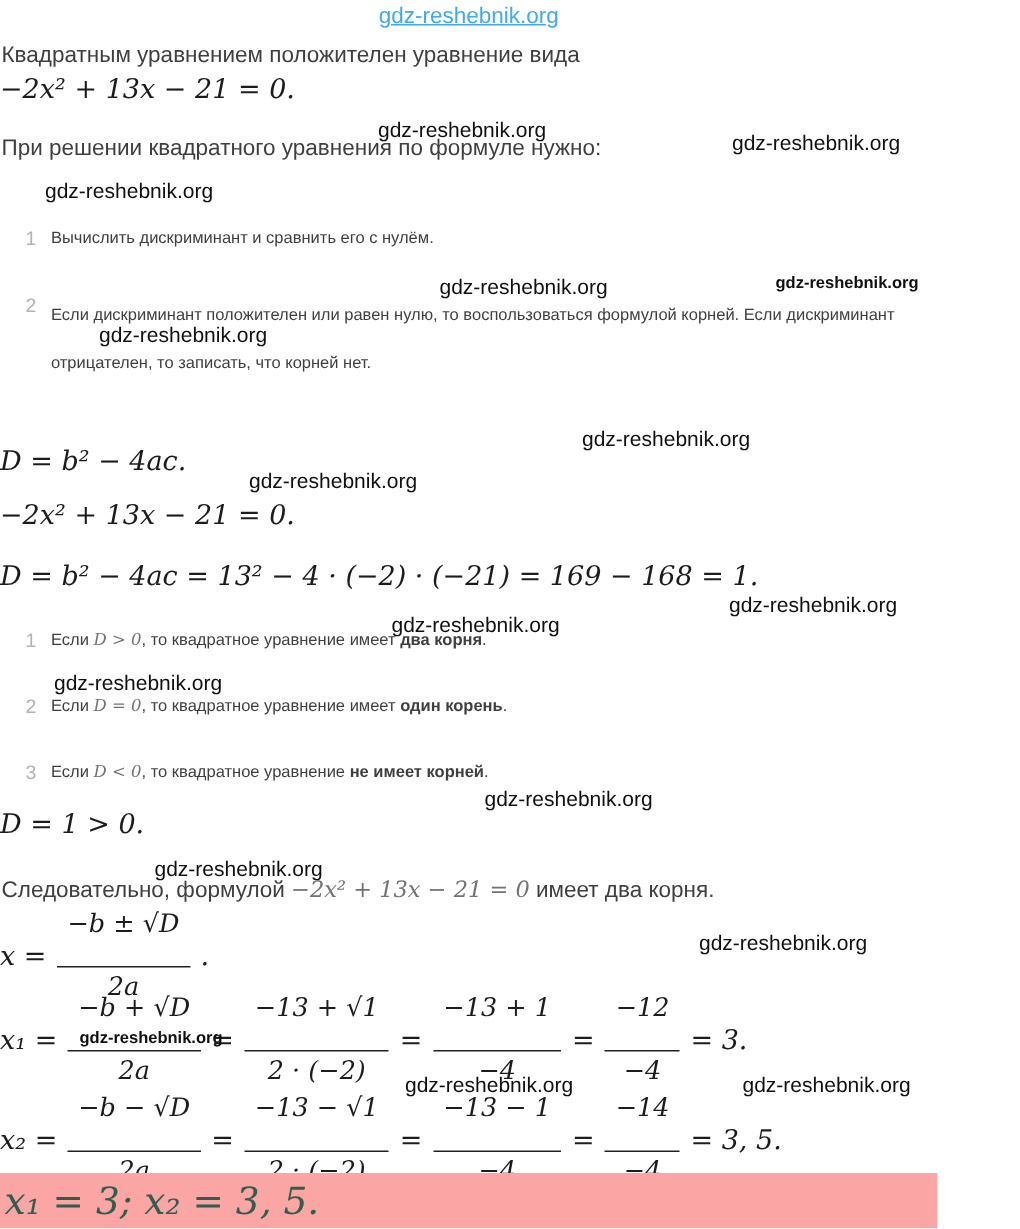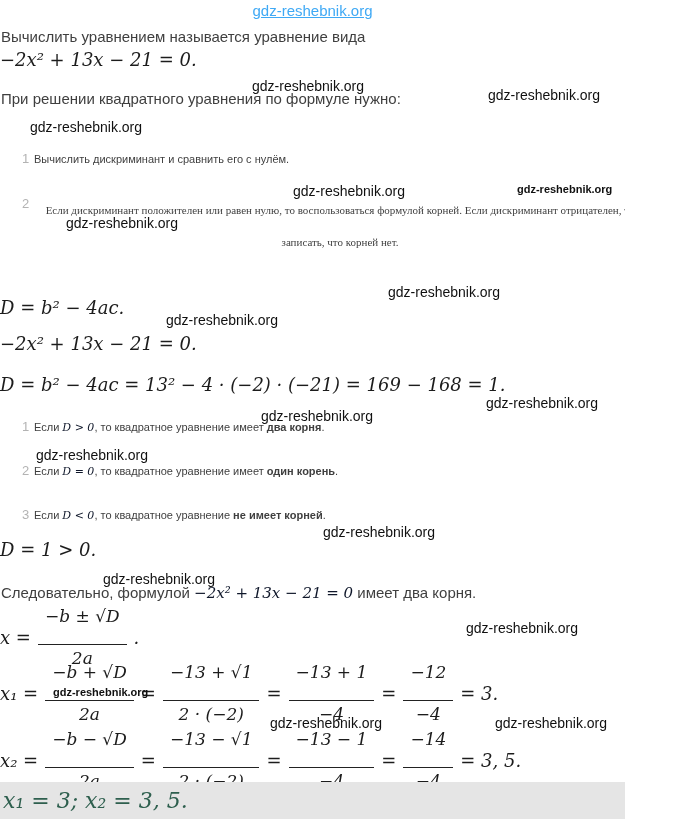--- a/index.html
+++ b/index.html
@@ -1,18 +1,18 @@
 <!DOCTYPE html>
 <html><head>
 <meta charset="utf-8">
 <style>
   html,body{margin:0;padding:0;background:#ffffff;}
   .page{
     position:relative;width:625px;height:819px;background:#ffffff;
-    overflow:hidden;font-family:"Liberation Sans",sans-serif;color:#3f3f3f;text-align:center;
+    overflow:hidden;font-family:"Liberation Sans",sans-serif;color:#3f3f3f;
   }
   .txt{position:absolute;left:1px;margin:0;font-size:15px;line-height:20px;color:#3f3f3f;}
   .math{
     position:absolute;left:0;margin:0;
     font-family:"DejaVu Serif","Liberation Serif",serif;font-style:italic;
     font-size:18px;color:#1c1c1c;white-space:nowrap;
   }
   .mathrow{
     position:absolute;left:0;display:flex;align-items:center;gap:7px;
     font-family:"DejaVu Serif","Liberation Serif",serif;font-style:italic;
@@ -20,50 +20,50 @@
   }
   .frac{display:inline-flex;flex-direction:column;align-items:center;font-size:17px;}
   .frac .num{padding:0 7px 18px 7px;border-bottom:1.5px solid #222;}
   .frac .den{padding-top:3px;}
   .li{position:absolute;left:17px;display:flex;align-items:flex-start;}
   .li .marker{
     flex:0 0 auto;width:17px;font-size:13px;color:#b3b3b3;
     padding-top:2px;font-family:"Liberation Sans",sans-serif;font-style:normal;
   }
   .li .body{font-size:11px;line-height:20px;color:#3f3f3f;}
-  .li .body.wide{width:612px;line-height:32px;font-family:Liberation Serif, serif;}
+  .li .body.wide{width:612px;line-height:32px;}
   .mi{
-    font-family:"DejaVu Serif","Liberation Serif",serif;font-style:italic;color:#0f172a;
+    font-family:"DejaVu Serif","Liberation Serif",serif;font-style:italic;color:#737373;
   }
   .b{font-weight:700;}
   .wm{
     position:absolute;font-size:14px;font-weight:500;color:#101010;
     font-family:"Liberation Sans",sans-serif;white-space:nowrap;font-style:normal;
   }
   .wm-sm{font-size:11px;font-weight:600;}
   .wm-link{
     position:absolute;top:2px;left:50%;transform:translateX(-50%);
     font-size:15px;color:#3fa9f5;text-decoration:underline;cursor:pointer;
     font-family:"Liberation Sans",sans-serif;white-space:nowrap;
   }
   .answer{
-    position:absolute;left:0;right:0;top:782px;height:37px;background:#e5e5e5;
+    position:absolute;left:0;right:0;top:782px;height:37px;background:#fca5a5;
     display:flex;align-items:center;padding-left:3px;box-sizing:border-box;
     font-family:"DejaVu Serif","Liberation Serif",serif;font-style:italic;
-    font-size:22px;color:#2e5f4e;
+    font-size:25px;color:#2e5f4e;
   }
 </style>
 </head>
 <body>
 
 <div class="page">
 
   <a class="wm-link">gdz-reshebnik.org</a>
 
-  <p class="txt" style="top:27px">Вычислить уравнением называется уравнение вида</p>
+  <p class="txt" style="top:27px">Квадратным уравнением положителен уравнение вида</p>
   <div class="math" style="top:49px">−2x² + 13x − 21 = 0.</div>
   <p class="txt" style="top:89px">При решении квадратного уравнения по формуле нужно:</p>
 
   <div class="li" style="top:149px">
     <span class="marker">1</span>
     <span class="body">Вычислить дискриминант и сравнить его с нулём.</span>
   </div>
   <div class="li" style="top:194px">
     <span class="marker">2</span>
     <span class="body wide">Если дискриминант положителен или равен нулю, то воспользоваться формулой корней. Если дискриминант отрицателен, то записать, что корней нет.</span>

